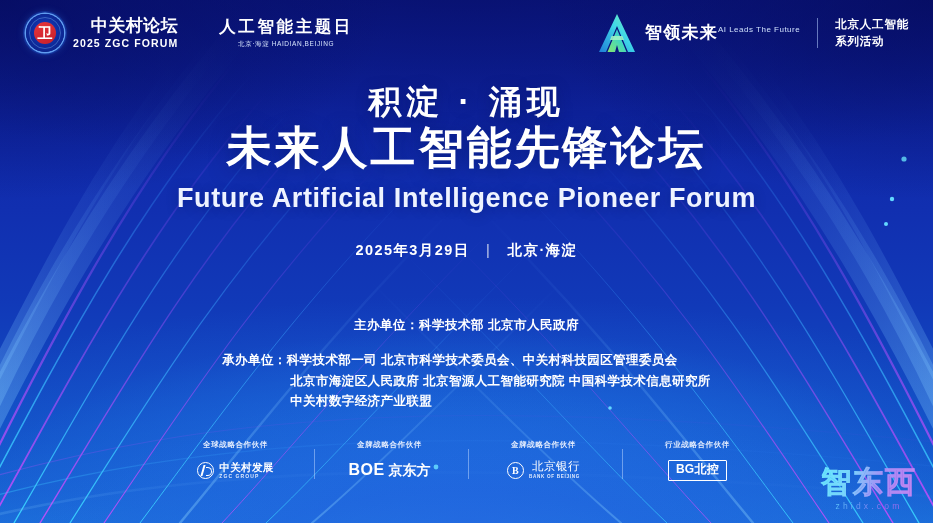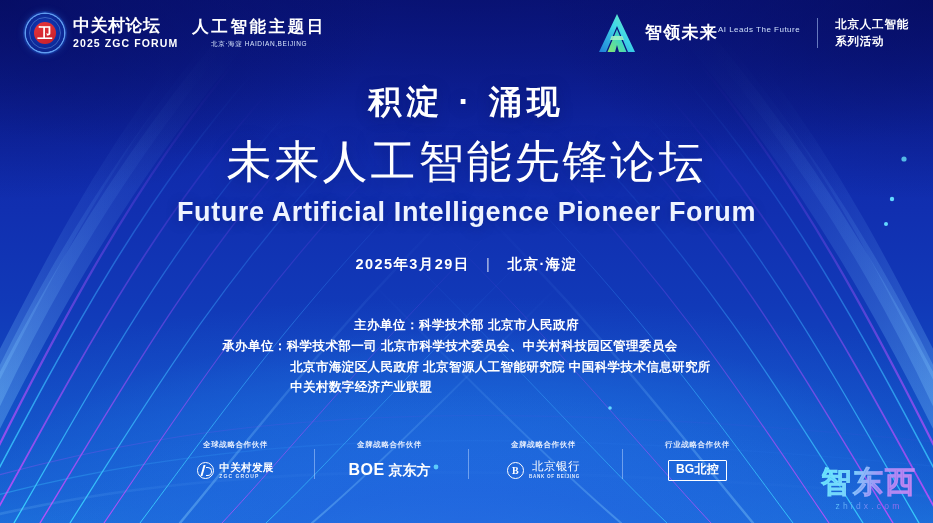--- a/index.html
+++ b/index.html
@@ -52,64 +52,64 @@
     content:""; position:absolute; inset:3px; border-radius:50%;
     border:1px solid rgba(140,200,255,.35);
   }
   .zgc-inner {
     width:22px; height:22px; border-radius:50%;
     background:linear-gradient(150deg,#e8353c 0%, #c61f29 100%);
     display:flex; align-items:center; justify-content:center;
     font-weight:bold; font-size:15px; color:#fff; line-height:1;
     font-family:"Liberation Serif",serif; position:relative; z-index:2;
   }
-  .left-words { display:flex; flex-direction:column; justify-content:center; }
+  .left-words { display:flex; flex-direction:column; justify-content:center;align-items:flex-end; }
   .zgc-cn { font-size:17px; font-weight:bold; color:#fff; letter-spacing:.5px; line-height:1.15; }
   .zgc-en { font-size:10.5px; font-weight:bold; color:#fff; letter-spacing:1.1px; line-height:1.2; margin-top:1px; }
 
-  .theme-block { margin-left:5px; display:flex; flex-direction:column; }
+  .theme-block { margin-left:32px; display:flex; flex-direction:column; }
   .theme-cn { font-size:16.5px; font-weight:bold; color:#fff; letter-spacing:2.6px; line-height:1.2; }
   .theme-sub { font-size:6.5px; color:#d5e2fb; letter-spacing:.6px; margin-top:4px; text-align:center; }
 
   .logo-right { position:absolute; right:24px; top:12px; display:flex; align-items:center; gap:8px; }
   .mark-a { width:40px; height:42px; flex:none; }
   .zl-words { display:flex; flex-direction:row; justify-content:center; }
   .zl-cn { font-size:17px; font-weight:bold; color:#fff; letter-spacing:1.2px; line-height:1.2; }
   .zl-en { font-size:8px; color:#cfe0fb; letter-spacing:.5px; margin-top:2px; }
   .zl-div { width:1px; height:30px; background:rgba(180,205,255,.55); margin:0 9px; }
   .zl-series { display:flex; flex-direction:column; justify-content:center; }
   .zl-series div { font-size:11.5px; font-weight:bold; color:#fff; letter-spacing:.8px; line-height:1.45; }
 
   
   .center { position:absolute; left:0; right:0; top:0; z-index:25; text-align:center; }
   .kicker {
     margin-top:82px; font-size:33px; font-weight:bold; color:#fff;
     letter-spacing:5px; line-height:1.2;
     text-shadow:0 2px 14px rgba(0,20,90,.45);
   }
   .maintitle {
-    margin-top:14px; font-size:45px; font-weight:normal; color:#fff;
+    font-size:45px; font-weight:bold; color:#fff;
     letter-spacing:3px; line-height:1.15;
     text-shadow:0 3px 18px rgba(0,20,90,.5);
   }
   .entitle {
     margin-top:9px; font-size:27px; font-weight:bold; color:#eef3ff;
     letter-spacing:.6px; line-height:1.2;
     text-shadow:0 2px 12px rgba(0,20,90,.4);
   }
   .dateline {
     margin-top:26px; font-size:14.5px; font-weight:bold; color:#fff;
     letter-spacing:1.4px;
   }
   .dateline .bar { display:inline-block; margin:0 11px; color:rgba(255,255,255,.75); font-weight:400; }
 
   
   .orgs { position:absolute; left:0; right:0; top:318px; z-index:25; text-align:center; color:#fff; }
   .org-host { font-size:12.5px; font-weight:bold; letter-spacing:.5px; line-height:1.2; }
-  .org-co { margin-top:3px; display:inline-block; text-align:left; }
+  .org-co { margin-top:17px; display:inline-block; text-align:left; }
   .org-co .line { font-size:12.5px; font-weight:bold; letter-spacing:.4px; line-height:1.65; white-space:nowrap; }
   .org-co .indent { padding-left:68px; }
 
   
   .partners {
     position:absolute; left:0; right:0; bottom:42px; z-index:25;
     display:flex; justify-content:center; align-items:flex-start; gap:4px;
   }
   .pgroup { width:150px; text-align:center; position:relative; padding:0 4px; }
   .pgroup + .pgroup::before {

